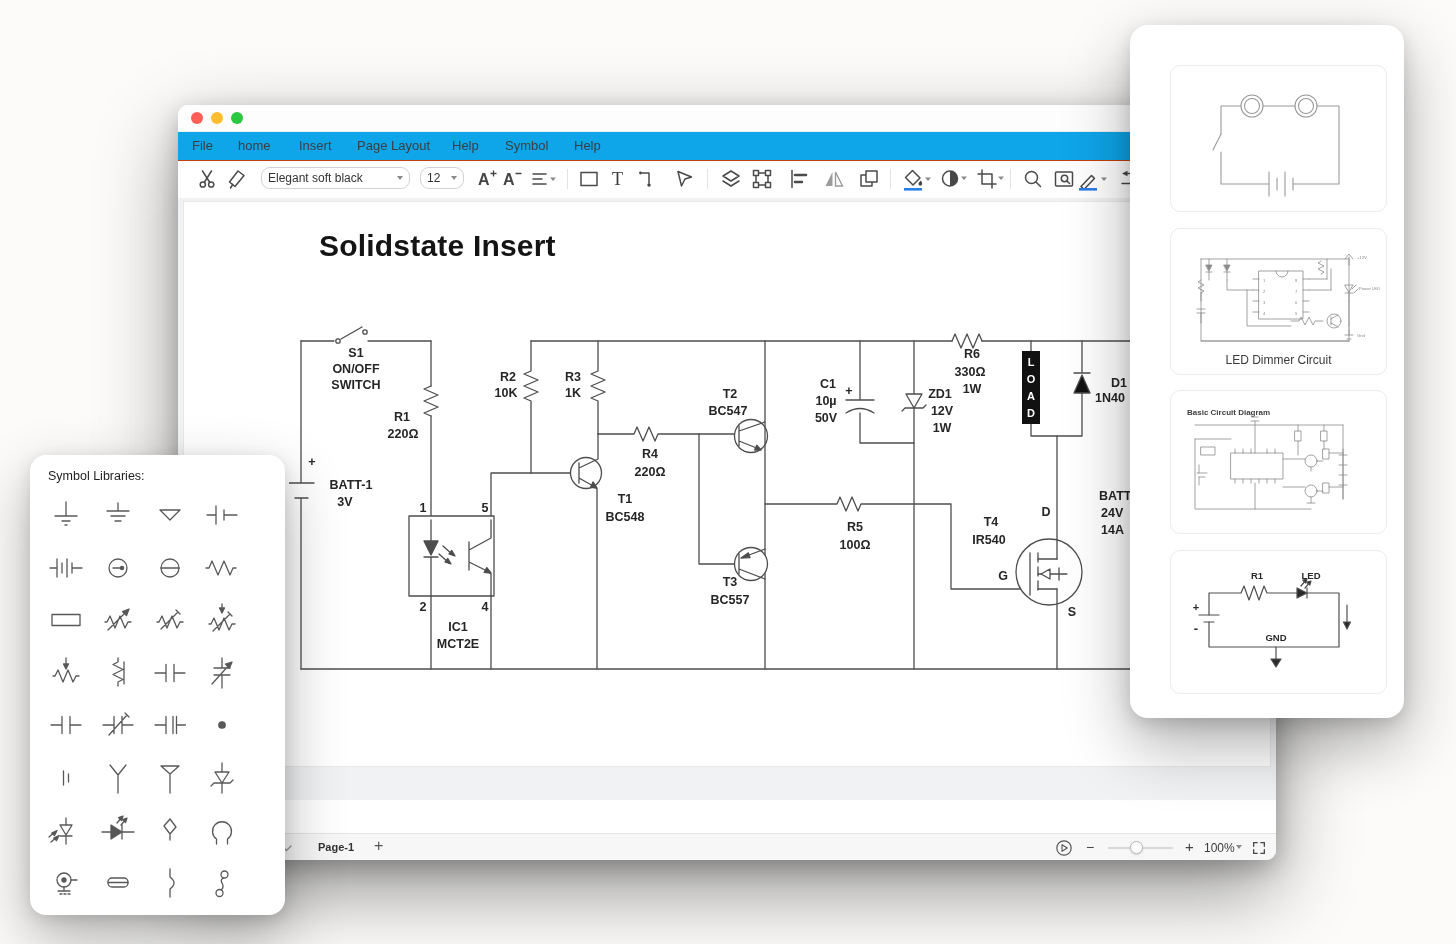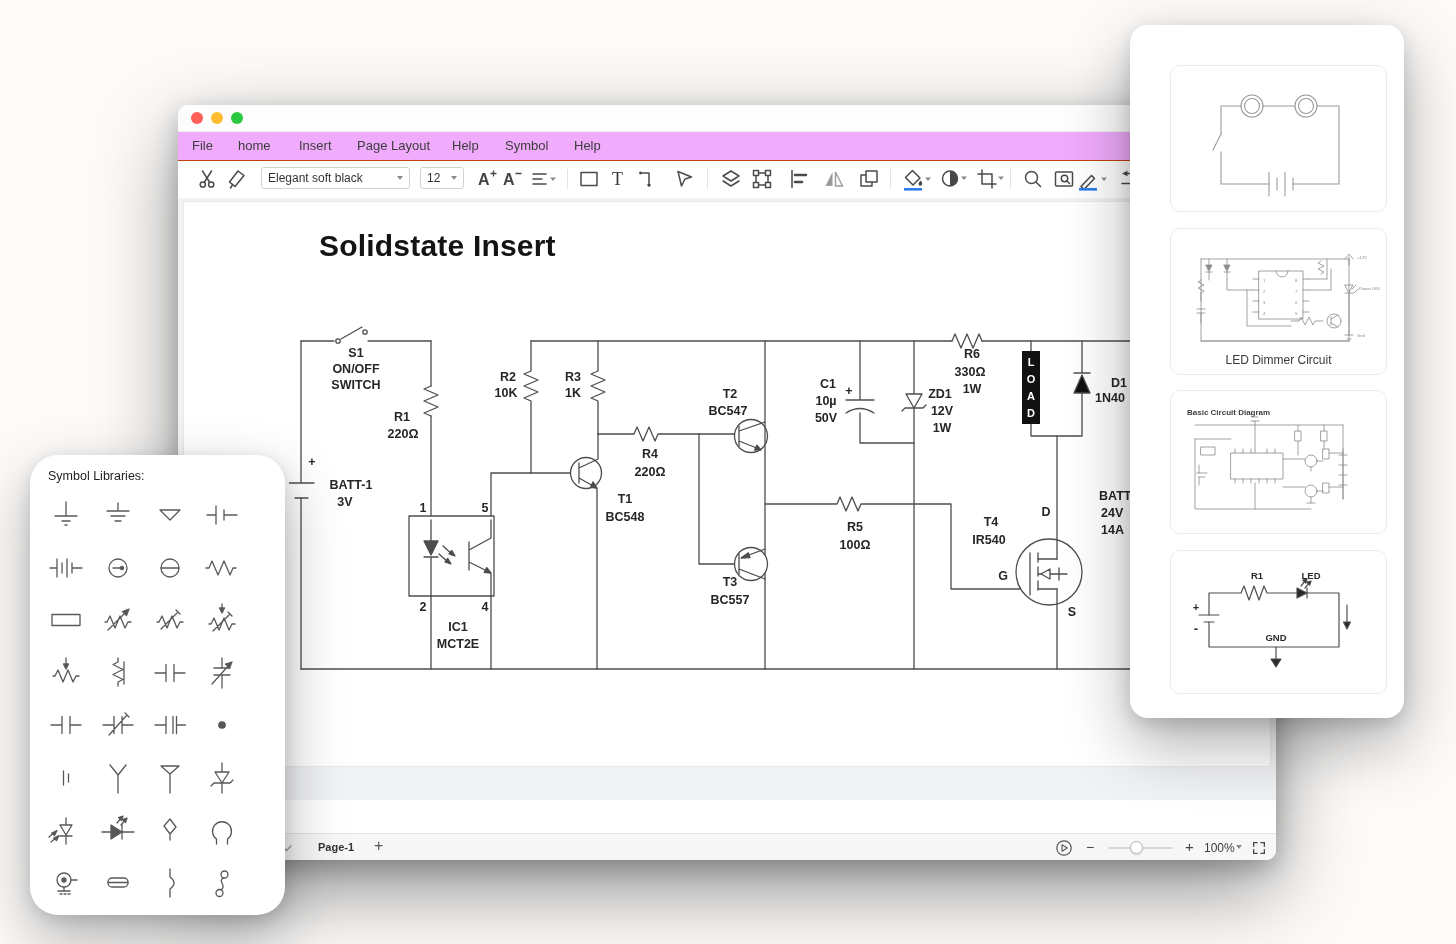--- a/index.html
+++ b/index.html
@@ -5,45 +5,45 @@
   html,body{margin:0;padding:0;background:#fcfbfa;}
   .stage{position:relative;width:1456px;height:944px;background:#fcfbfa;overflow:hidden;
          font-family:"Liberation Sans",sans-serif;}
   .abs{position:absolute;}
   svg{display:block;}
   
   .win{left:178px;top:105px;width:1098px;height:755px;background:#fff;border-radius:10px;
        box-shadow:0 30px 80px rgba(0,0,0,.42),0 8px 25px rgba(0,0,0,.22);overflow:hidden;}
   .titlebar{left:0;top:0;width:100%;height:26px;background:#fdfdfd;border-bottom:1px solid #f0f0f0;}
   .tl{position:absolute;top:7px;width:12px;height:12px;border-radius:50%;}
-  .menubar{left:0;top:27px;width:100%;height:28px;background:#f0abfc;border-bottom:7px solid #c2410c;}
+  .menubar{left:0;top:27px;width:100%;height:28px;background:#0ea5e9;border-bottom:7px solid #c2410c;}
   .menubar span{position:absolute;top:6px;font-size:13px;color:#3d3d3d;cursor:default;}
   .toolbar{left:0;top:56px;width:100%;height:37px;background:#fff;border-bottom:1px solid #ececec;}
   .ticon{position:absolute;top:6px;}
-  .ibox{position:absolute;top:6px;height:22px;border:1px solid #d2d2d2;border-radius:3px;background:#fff;
+  .ibox{position:absolute;top:6px;height:22px;border:1px solid #d2d2d2;border-radius:9px;background:#fff;
         display:flex;align-items:center;justify-content:space-between;font-size:12px;color:#333;padding:0 6px;box-sizing:border-box;}
   .caret{width:0;height:0;border-left:3.5px solid transparent;border-right:3.5px solid transparent;border-top:4px solid #8a8a8a;}
   .vsep{position:absolute;top:8px;width:1px;height:20px;background:#e3e3e3;}
   
   .canvas{left:0;top:93px;width:1098px;height:635px;background:#f1f2f4;}
   .page{position:absolute;left:6px;top:4px;width:1086px;height:564px;background:#fff;box-shadow:0 0 0 1px #e9e9e9;}
   .whitestrip{position:absolute;left:0;top:602px;width:1098px;height:33px;background:#fff;}
   .doctitle{position:absolute;left:141px;top:31px;font-size:30px;font-weight:bold;color:#141414;letter-spacing:.2px;}
   .circ{position:absolute;left:111px;top:118px;}
   .circ path,.circ line,.circ circle,.circ rect,.circ polyline{vector-effect:none;}
   .cw{stroke:#4d4d4d;stroke-width:1.3;fill:none;stroke-linecap:round;stroke-linejoin:round;}
   .clbl{font-family:"Liberation Sans",sans-serif;font-size:12.5px;font-weight:bold;fill:#262626;}
   .cload{font-family:"Liberation Sans",sans-serif;font-size:11px;font-weight:bold;fill:#fff;}
   
   .status{left:0;top:728px;width:1098px;height:27px;background:#f7f7f8;border-top:1px solid #e3e3e3;text-align:center;}
   .status .lbl{position:absolute;top:7px;font-size:11px;font-weight:bold;color:#333;}
   .sld{position:absolute;top:13px;height:2px;background:#d8d8d8;border-radius:2px;}
   .knob{position:absolute;top:7px;width:13px;height:13px;border-radius:50%;background:#fff;border:1px solid #b9b9b9;box-sizing:border-box;box-shadow:0 1px 2px rgba(0,0,0,.15);}
   
-  .sympanel{left:30px;top:455px;width:255px;height:460px;background:#fff;border-radius:28px;
+  .sympanel{left:30px;top:455px;width:255px;height:460px;background:#fff;border-radius:16px;
             box-shadow:0 24px 60px rgba(0,0,0,.30),0 4px 16px rgba(0,0,0,.12);}
   .sympanel h3{position:absolute;left:18px;top:14px;margin:0;font-size:12.5px;font-weight:normal;color:#1e1e1e;}
   .symgrid{position:absolute;left:10px;top:34px;display:grid;grid-template-columns:repeat(4,52px);grid-auto-rows:52.5px;justify-items:center;align-items:center;}
   .sy{width:40px;height:40px;stroke:#585858;stroke-width:1.3;fill:none;stroke-linecap:round;stroke-linejoin:round;cursor:pointer;}
   
   .rightpanel{left:1130px;top:25px;width:274px;height:693px;background:#fff;border-radius:18px;
               box-shadow:0 26px 65px rgba(0,0,0,.32),0 6px 18px rgba(0,0,0,.14);}
   .card{position:absolute;left:40px;width:215px;border:1px solid #ececec;border-radius:10px;background:#fff;overflow:hidden;}
   .card .cap{position:absolute;left:0;right:0;bottom:7px;text-align:center;font-size:12px;color:#3a3a3a;}
   .thin{stroke:#9a9a9a;stroke-width:1.1;fill:none;stroke-linecap:round;stroke-linejoin:round;}

